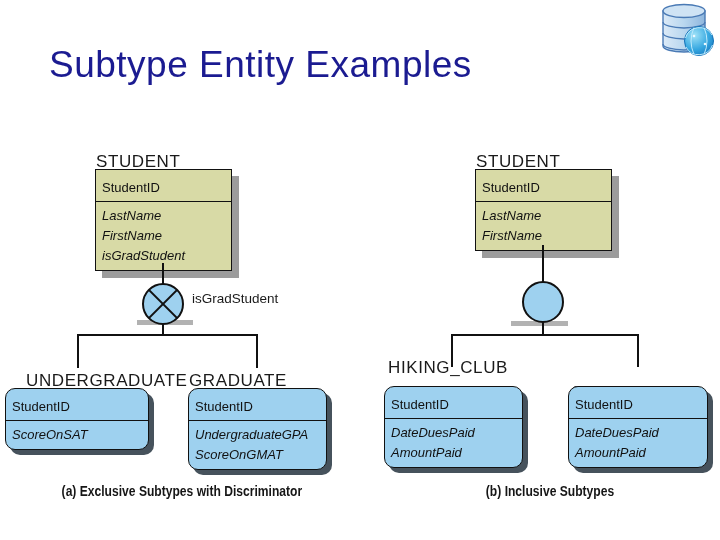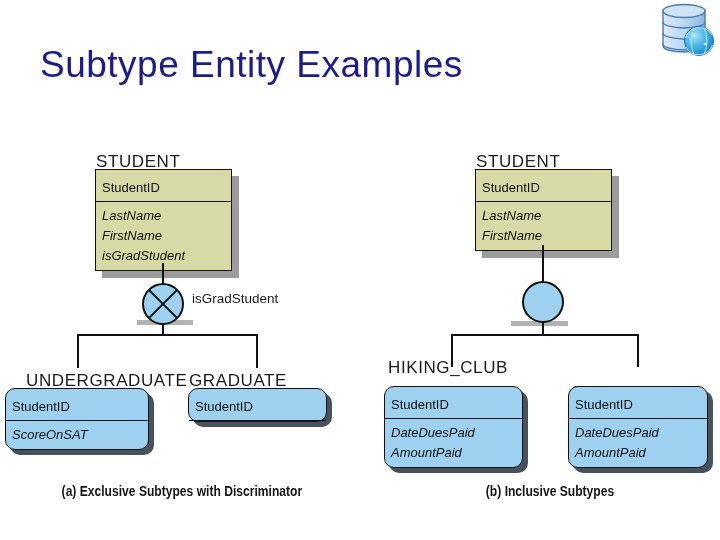--- a/index.html
+++ b/index.html
@@ -4,21 +4,21 @@
 <style>
   html,body{margin:0;padding:0;}
   body{
     width:720px;height:540px;position:relative;overflow:hidden;
     background:#ffffff;
     font-family:"Liberation Sans","DejaVu Sans",sans-serif;
     color:#111;
   }
   
   .slide-title{
-    position:absolute;left:40px;top:44px;
+    position:absolute;left:49px;top:44px;
     font-size:37px;font-weight:400;letter-spacing:0.5px;
     color:#1b1b91;white-space:nowrap;
   }
   
   .corner-icon{position:absolute;left:658px;top:2px;width:58px;height:55px;}
   
   .entity-label{
     position:absolute;font-size:17px;color:#1a1a1a;letter-spacing:0.6px;
     white-space:nowrap;
   }
@@ -120,20 +120,24 @@
 <div class="entity-box blue" style="left:5px;top:388px;width:144px;">
   <div class="pk-row">StudentID</div>
   <div class="attr-rows">
     <div class="attr">ScoreOnSAT</div>
   </div>
 </div>
 
 <div class="entity-label" style="left:189px;top:371px;">GRADUATE</div>
 <div class="entity-box blue" style="left:188px;top:388px;width:139px;">
   <div class="pk-row">StudentID</div>
+  <div class="attr-rows">
+    <div class="attr">UndergraduateGPA</div>
+    <div class="attr">ScoreOnGMAT</div>
+  </div>
 </div>
 
 <div class="caption" style="left:33px;top:482px;width:260px;">(a) Exclusive Subtypes with Discriminator</div>
 
 <div class="entity-label" style="left:476px;top:152px;">STUDENT</div>
 <div class="entity-box khaki" style="left:475px;top:169px;width:137px;">
   <div class="pk-row">StudentID</div>
   <div class="attr-rows">
     <div class="attr">LastName</div>
     <div class="attr">FirstName</div>

